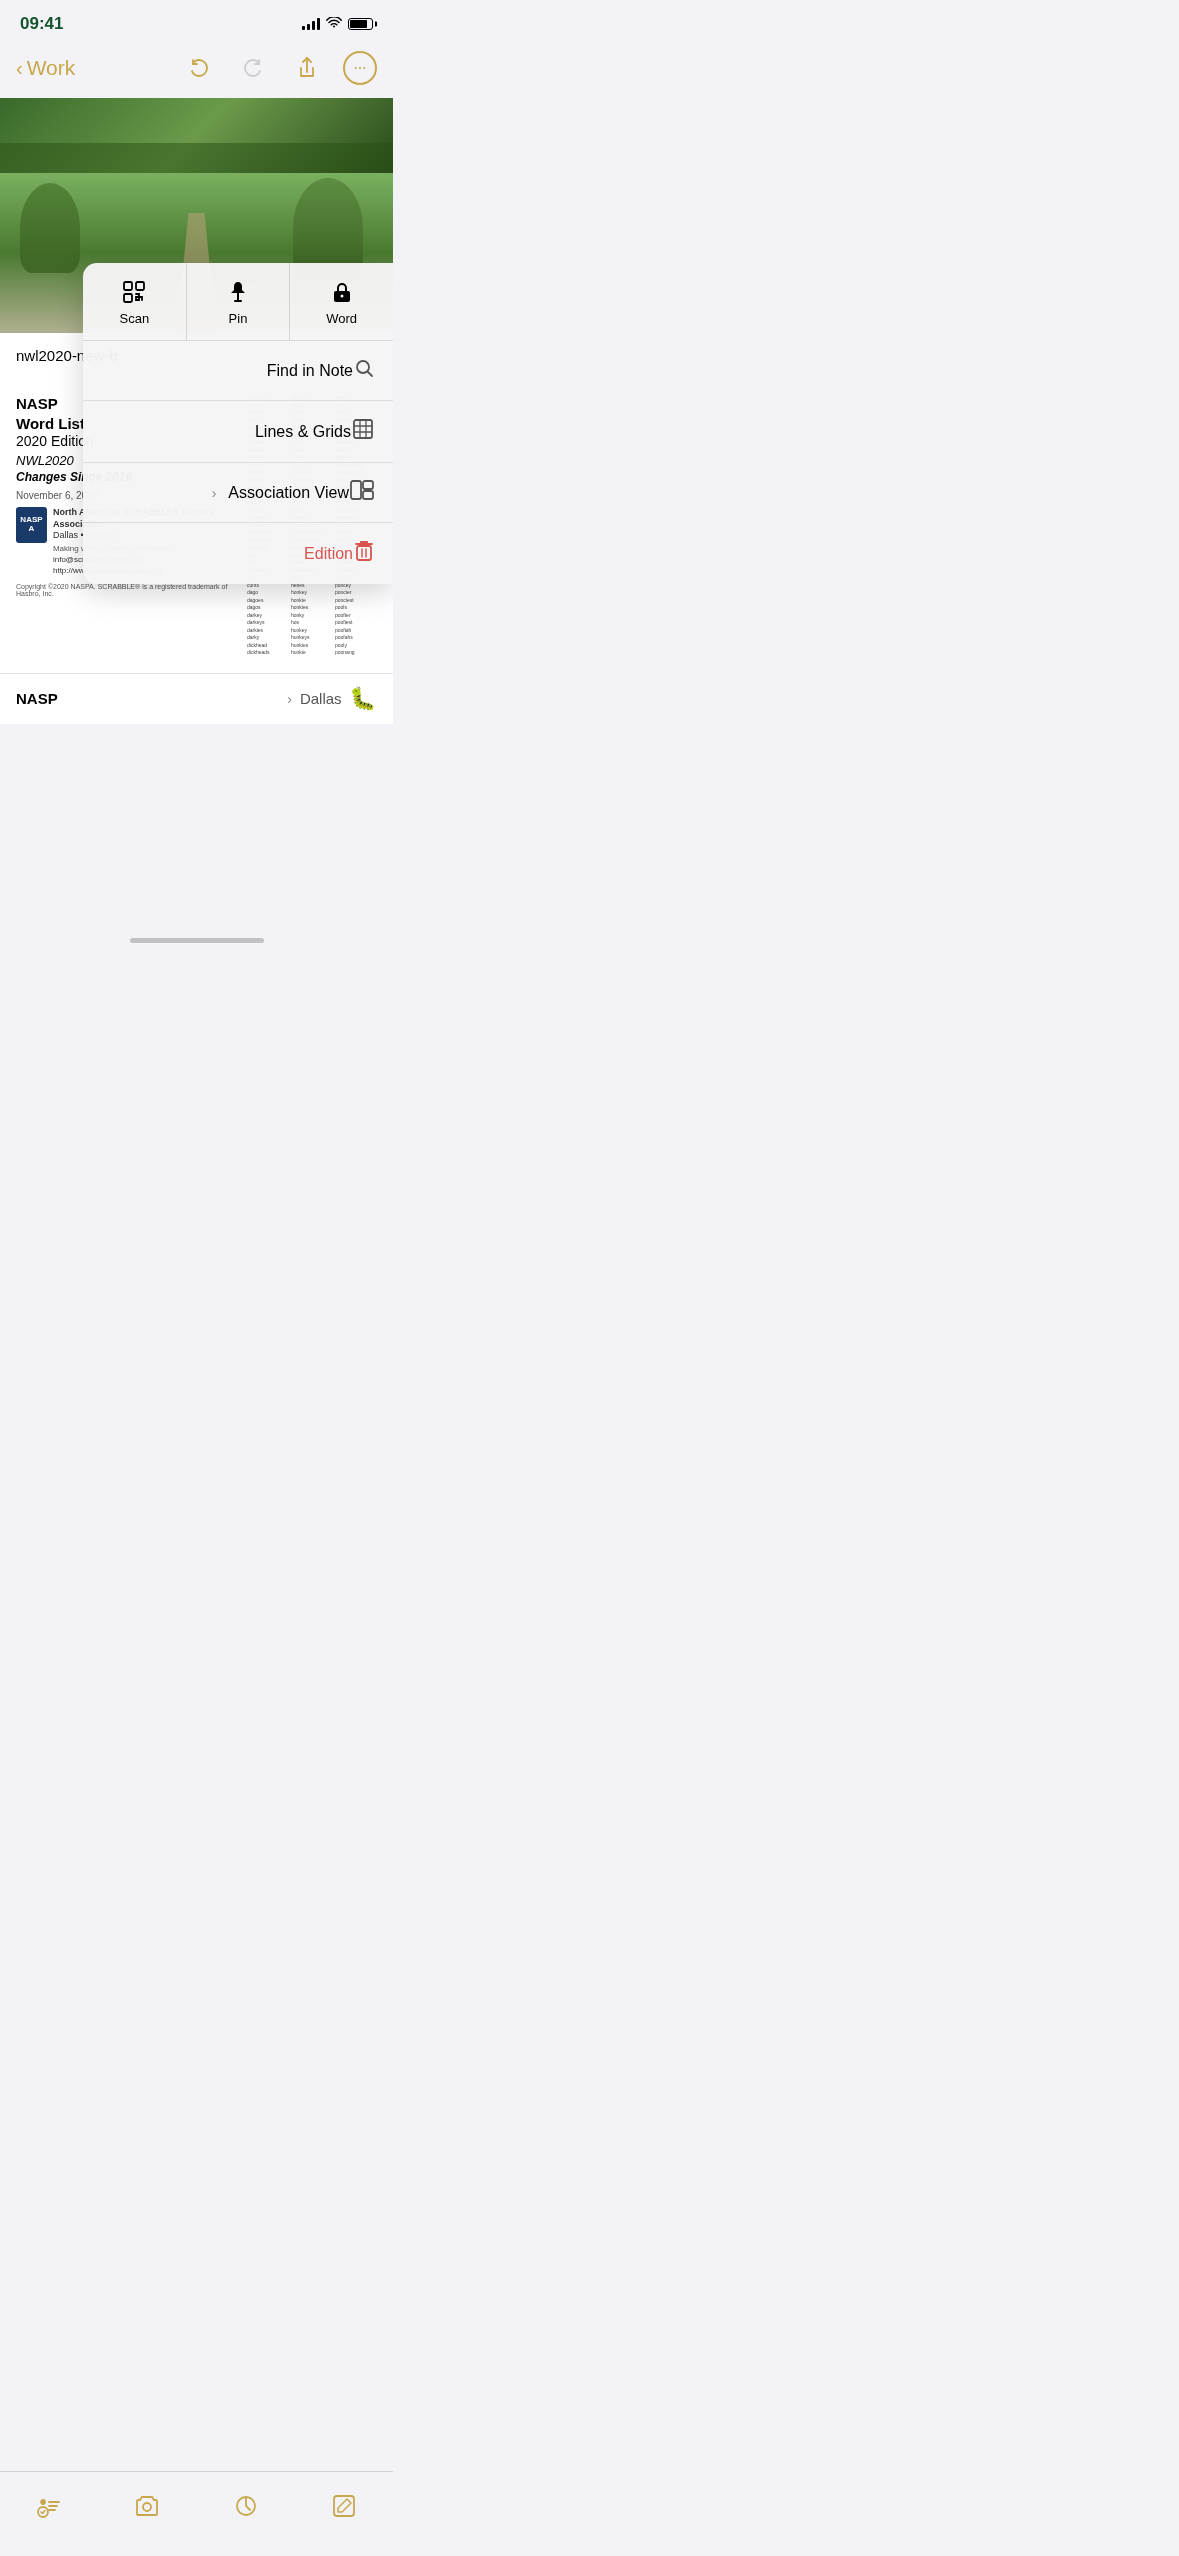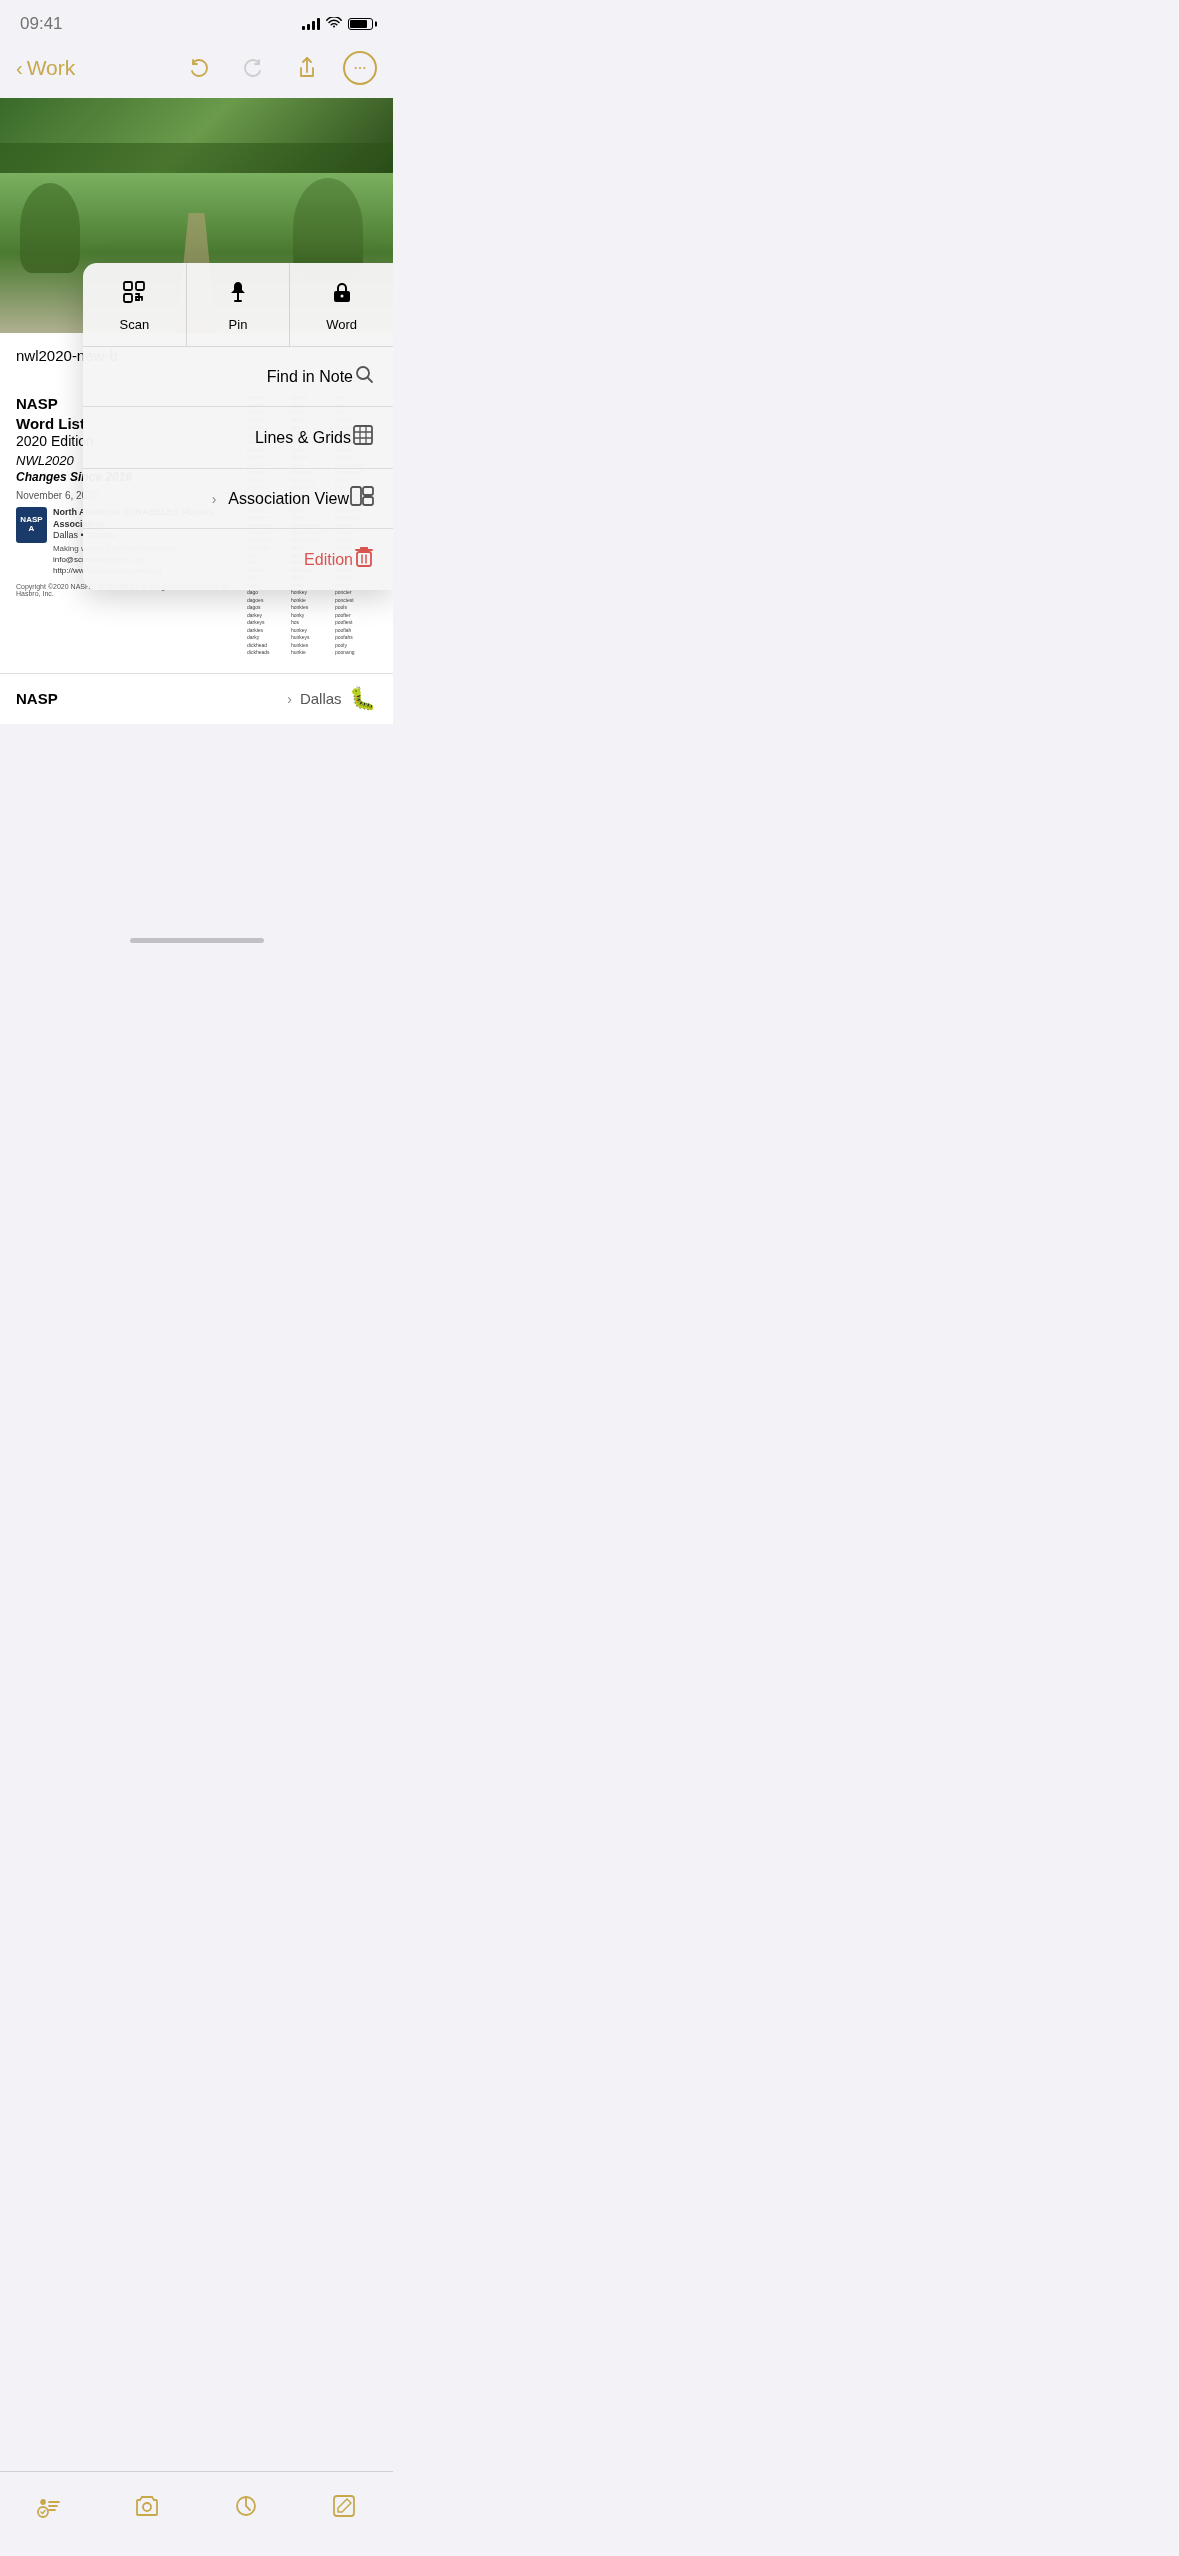--- a/index.html
+++ b/index.html
@@ -17,22 +17,22 @@
     
     .status-bar {
       display: flex;
       justify-content: space-between;
       align-items: center;
       padding: 14px 20px 8px;
       background: #f2f2f7;
     }
     .status-time {
       font-size: 17px;
-      font-weight: 400;
-      color: #737373;
+      font-weight: 700;
+      color: #14532d;
     }
     .status-icons {
       display: flex;
       align-items: center;
       gap: 6px;
     }
     .signal-bars {
       display: flex;
       align-items: flex-end;
       gap: 2px;
@@ -294,21 +294,20 @@
       display: flex;
       border-bottom: 1px solid rgba(0,0,0,0.12);
     }
     .menu-icon-item {
       flex: 1;
       display: flex;
       flex-direction: column;
       align-items: center;
       padding: 16px 8px 14px;
       cursor: pointer;
-      gap: 6px;
       border-right: 1px solid rgba(0,0,0,0.12);
     }
     .menu-icon-item:last-child {
       border-right: none;
     }
     .menu-icon-symbol {
       font-size: 22px;
       color: #000;
     }
     .menu-icon-label {

